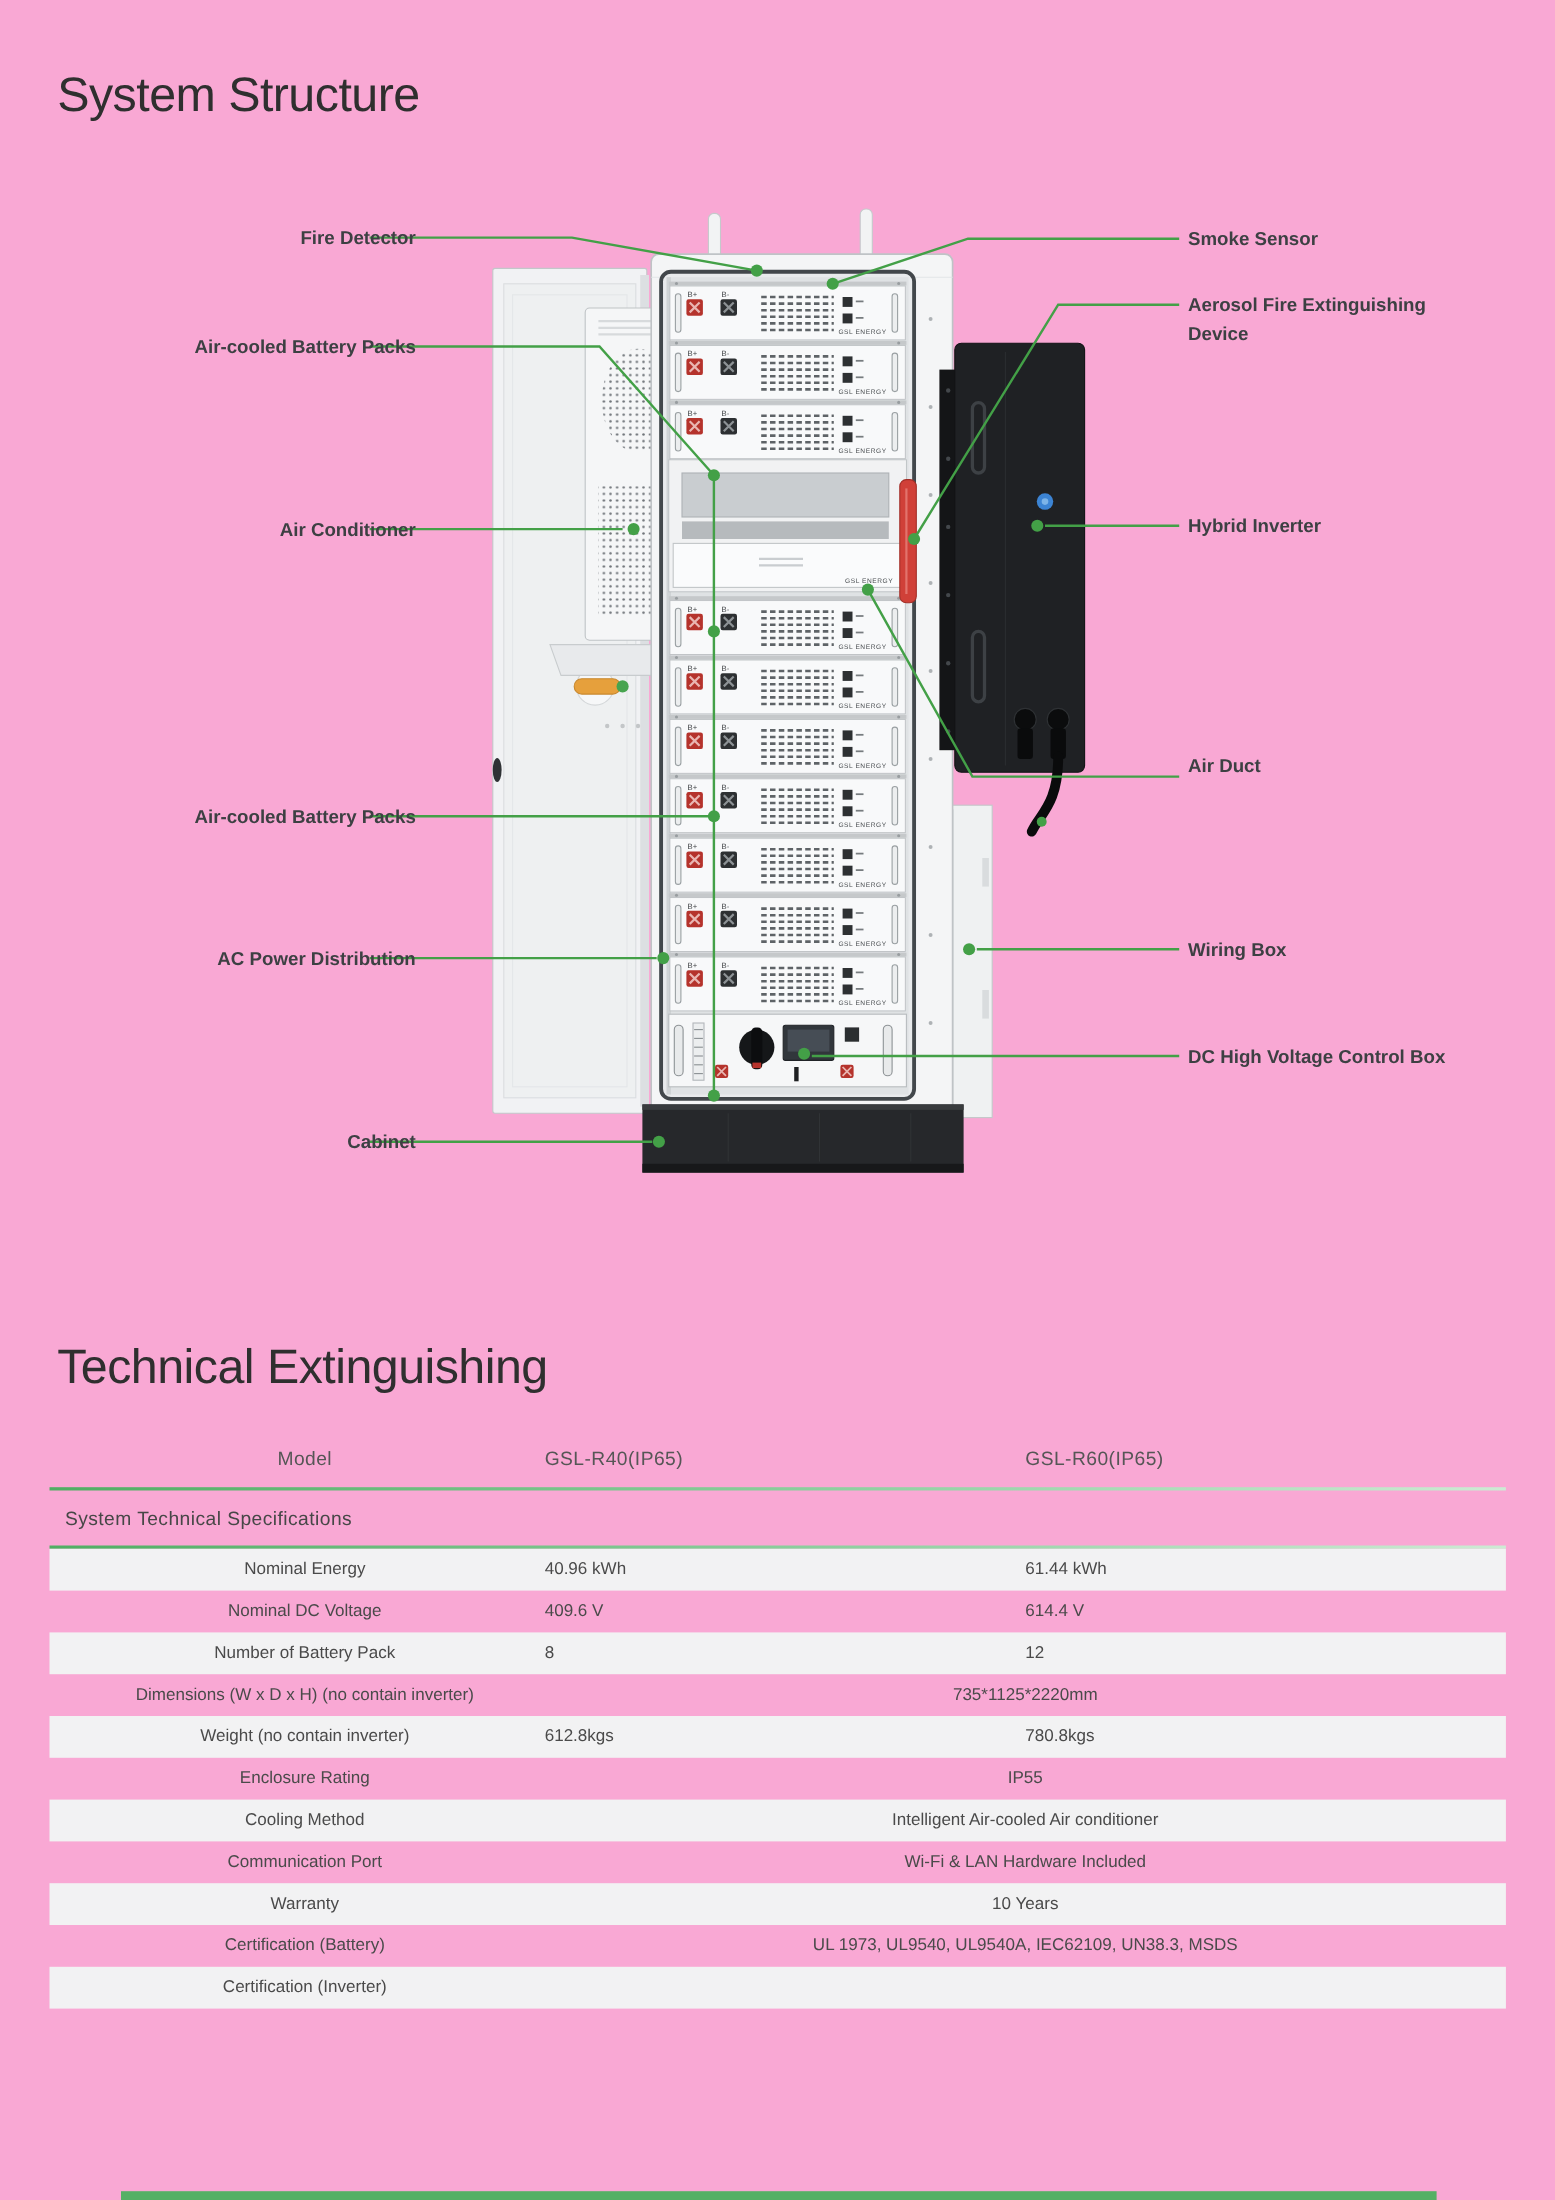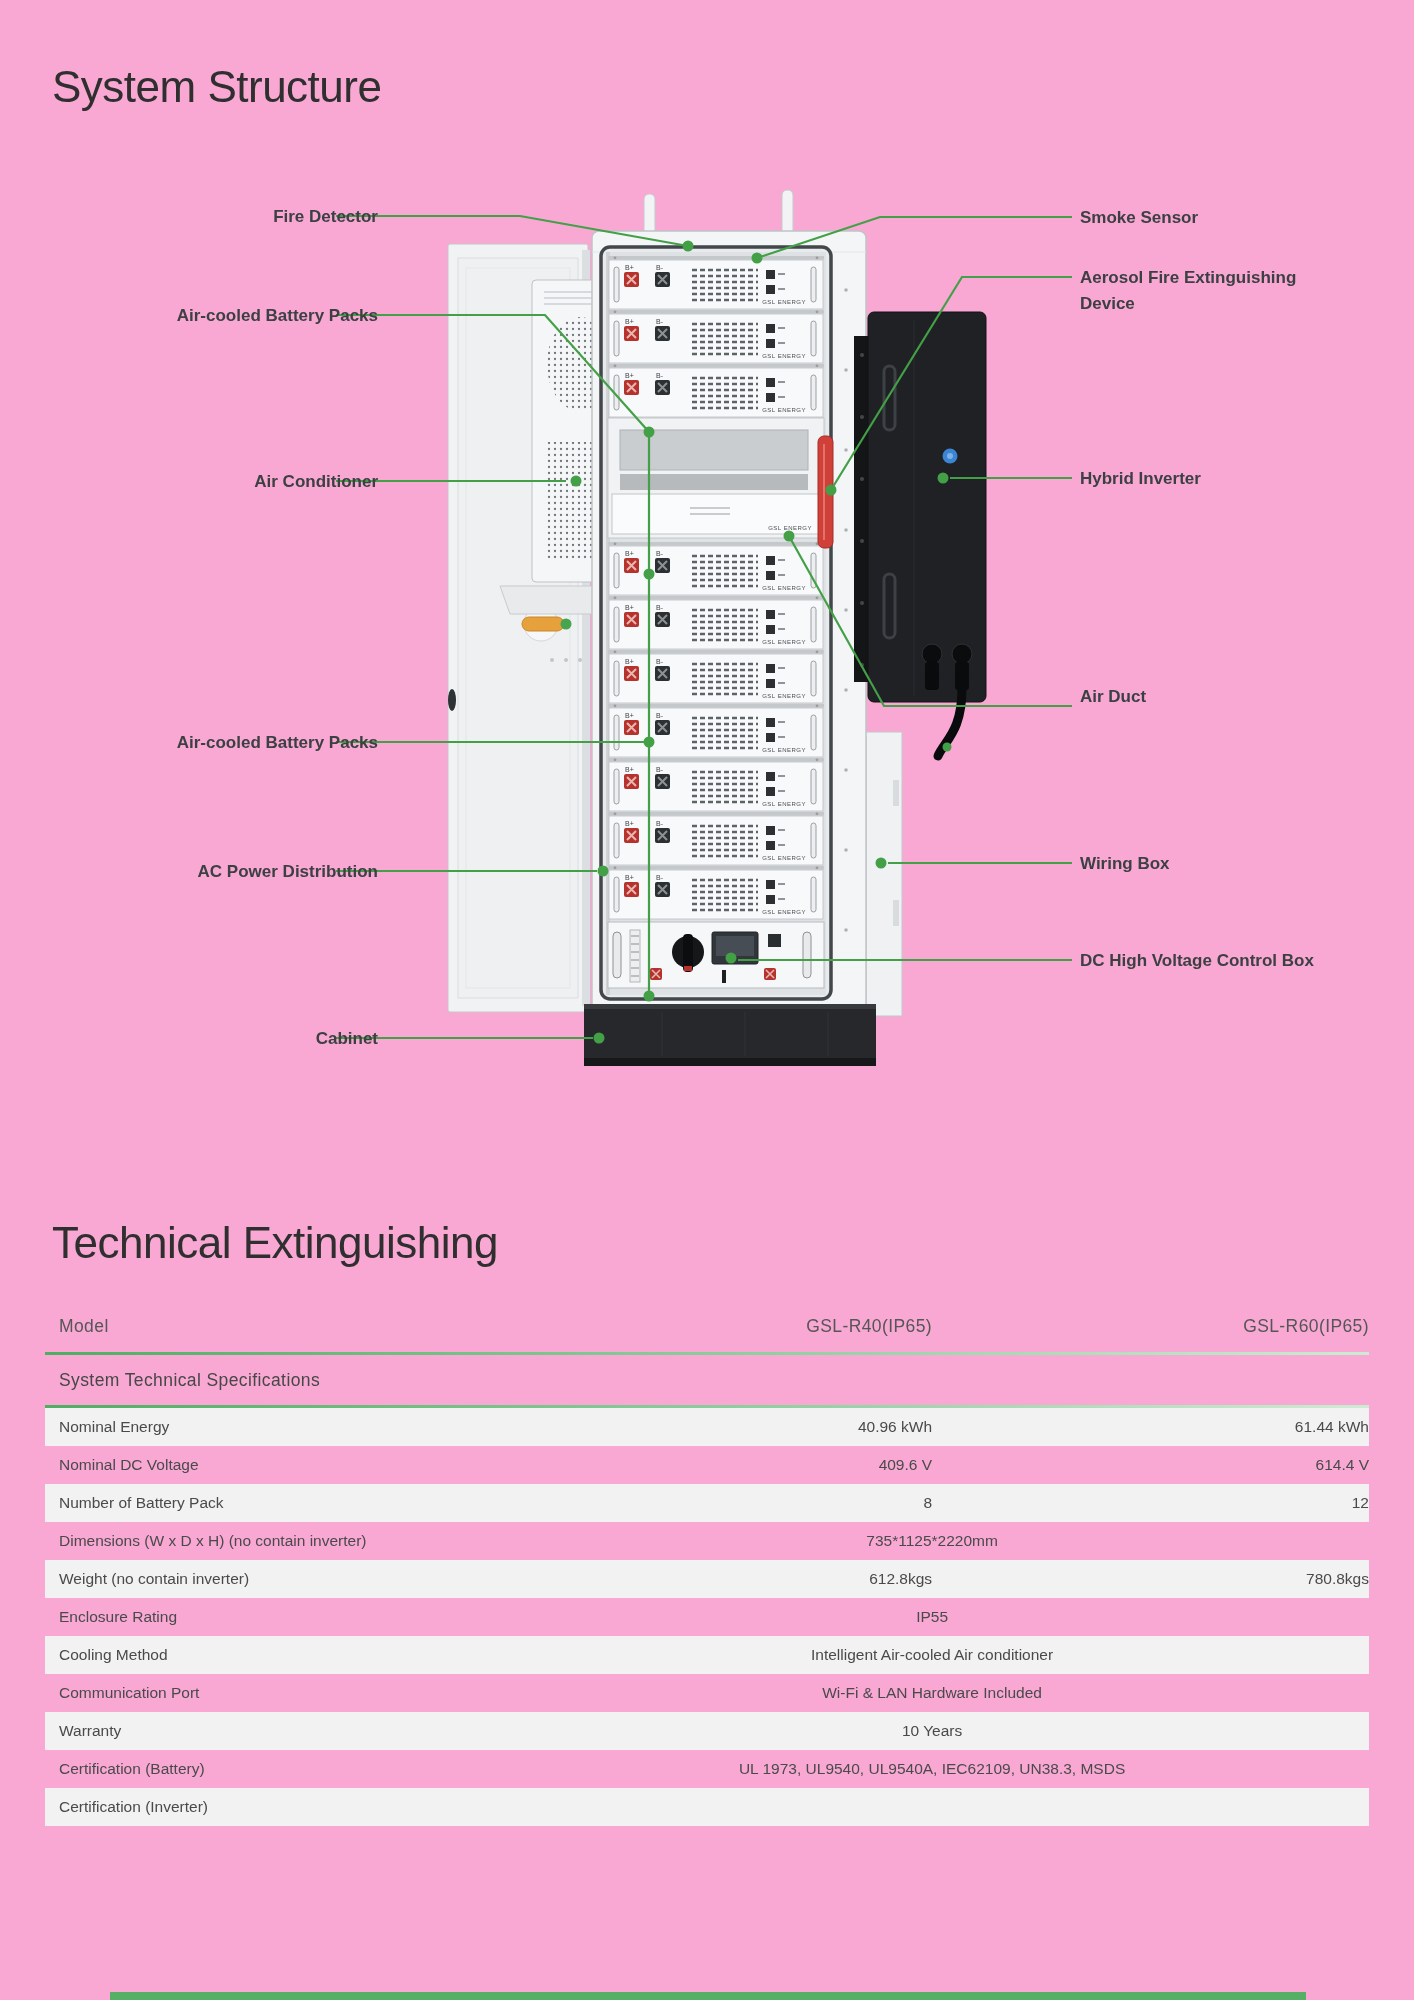--- a/index.html
+++ b/index.html
@@ -12,23 +12,23 @@
   #diagram{position:absolute;left:0;top:140px;width:1414px;height:960px;padding-left:48px;}
   #diagram svg{position:absolute;left:0;top:0;}
   .callout-label{position:absolute;font-size:17px;font-weight:bold;color:#3d4043;line-height:1.55;}
   .lbl-left{right:1084px;text-align:right;white-space:nowrap;}
   .lbl-right{left:1080px;text-align:left;width:250px;}
   
   #spec-table{position:absolute;left:45px;top:1300px;width:1324px;}
   .model-row{display:flex;align-items:center;height:52px;font-size:17.5px;color:#565656;letter-spacing:0.4px;}
   .section-row{display:flex;align-items:center;height:50px;font-size:17.5px;color:#474747;letter-spacing:0.4px;padding-left:14px;box-sizing:border-box;}
   .rule{height:3px;width:100%;background:linear-gradient(to right,#4fae62,#8fd0a0 55%,#cdeBD4);}
-  .cell{box-sizing:border-box;}
+  .cell{box-sizing:border-box;text-align:center;}
   .cell.label{width:34%;padding-left:14px;}
-  .cell.v1,.cell.v2{width:33%;text-align:right;}
+  .cell.v1,.cell.v2{width:33%;text-align:left;}
   .cell.span{width:66%;text-align:center;padding:6px 10px;}
   .spec-row{display:flex;align-items:center;min-height:38px;font-size:15.5px;color:#4a4a4a;}
   .spec-row.alt{background:#f2f2f3;}
   #bottom-bar{position:absolute;left:110px;top:1992px;width:1196px;height:8px;background:#55b065;}
 </style>
 </head>
 <body>
 
 <div id="page">
 

